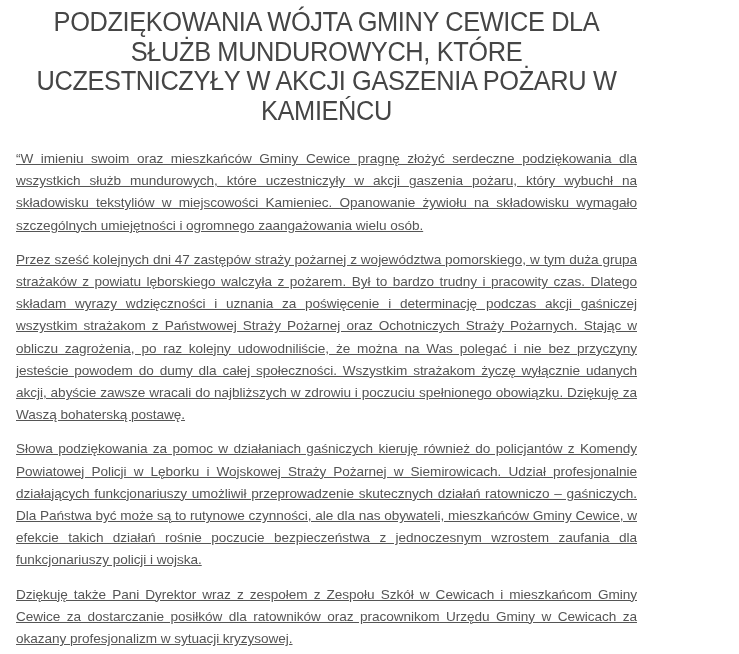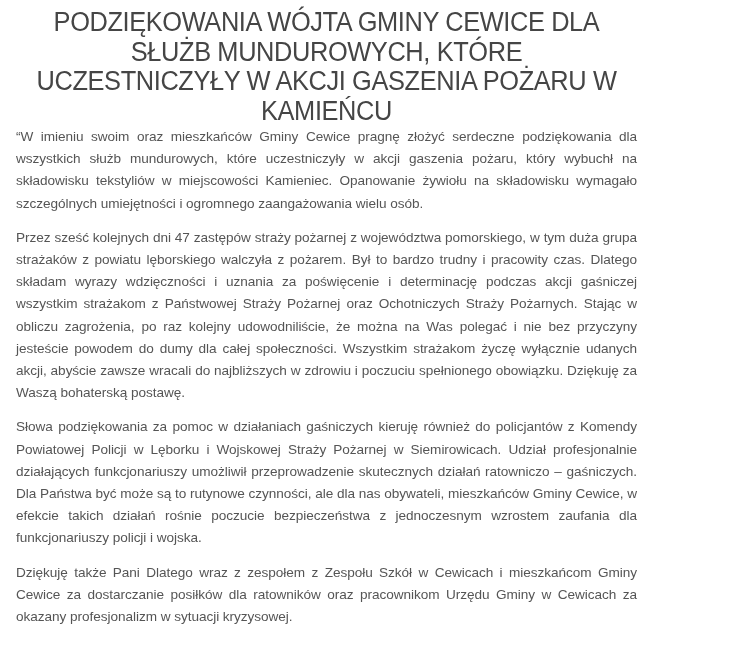--- a/index.html
+++ b/index.html
@@ -26,36 +26,38 @@
       font-weight: normal;
       font-size: 27px;
       line-height: 29.5px;
       color: #454545;
       letter-spacing: -0.4px;
       text-transform: uppercase;
       transform: scaleX(0.94);
       transform-origin: center top;
     }
     .body {
+      margin-top: 22px;
+      text-decoration: underline;
     }
     .body p {
       margin: 0 0 12px 0;
       font-size: 13.6px;
       line-height: 22.2px;
       text-align: justify;
       color: #555555;
       letter-spacing: -0.05px;
     }
   </style>
 </head>
 <body>
 
 <div class="article">
   <h1 class="title">PODZIĘKOWANIA WÓJTA GMINY CEWICE DLA SŁUŻB MUNDUROWYCH, KTÓRE UCZESTNICZYŁY W AKCJI GASZENIA POŻARU W KAMIEŃCU</h1>
 
   <div class="body">
     <p>“W imieniu swoim oraz mieszkańców Gminy Cewice pragnę złożyć serdeczne podziękowania dla wszystkich służb mundurowych, które uczestniczyły w akcji gaszenia pożaru, który wybuchł na składowisku tekstyliów w miejscowości Kamieniec. Opanowanie żywiołu na składowisku wymagało szczególnych umiejętności i ogromnego zaangażowania wielu osób.</p>
     <p>Przez sześć kolejnych dni 47 zastępów straży pożarnej  z województwa pomorskiego, w tym duża grupa strażaków z powiatu lęborskiego walczyła z pożarem. Był to bardzo trudny i pracowity czas. Dlatego składam wyrazy wdzięczności i uznania za poświęcenie i determinację podczas akcji gaśniczej wszystkim strażakom z Państwowej Straży Pożarnej oraz  Ochotniczych Straży Pożarnych. Stając w obliczu zagrożenia, po raz kolejny udowodniliście, że można na Was polegać i nie bez przyczyny jesteście powodem do dumy dla całej społeczności. Wszystkim strażakom życzę wyłącznie udanych akcji, abyście zawsze wracali do najbliższych w zdrowiu i poczuciu spełnionego obowiązku. Dziękuję za Waszą bohaterską postawę.</p>
     <p>Słowa podziękowania za pomoc w działaniach gaśniczych kieruję również do policjantów z Komendy Powiatowej Policji w Lęborku i Wojskowej Straży Pożarnej w Siemirowicach. Udział profesjonalnie działających funkcjonariuszy umożliwił przeprowadzenie skutecznych działań ratowniczo – gaśniczych. Dla Państwa być może są to rutynowe czynności, ale dla nas obywateli, mieszkańców Gminy Cewice, w efekcie takich działań rośnie poczucie bezpieczeństwa z jednoczesnym wzrostem zaufania dla funkcjonariuszy policji i wojska.</p>
-    <p>Dziękuję także Pani Dlatego wraz z zespołem z Zespołu Szkół w Cewicach i mieszkańcom Gminy Cewice za dostarczanie posiłków dla ratowników oraz pracownikom Urzędu Gminy w Cewicach za okazany profesjonalizm w sytuacji kryzysowej.</p>
+    <p>Dziękuję także Pani Dyrektor wraz z zespołem z Zespołu Szkół w Cewicach i mieszkańcom Gminy Cewice za dostarczanie posiłków dla ratowników oraz pracownikom Urzędu Gminy w Cewicach za okazany profesjonalizm w sytuacji kryzysowej.</p>
 
   </div>
 </div>
 
 </body></html>

